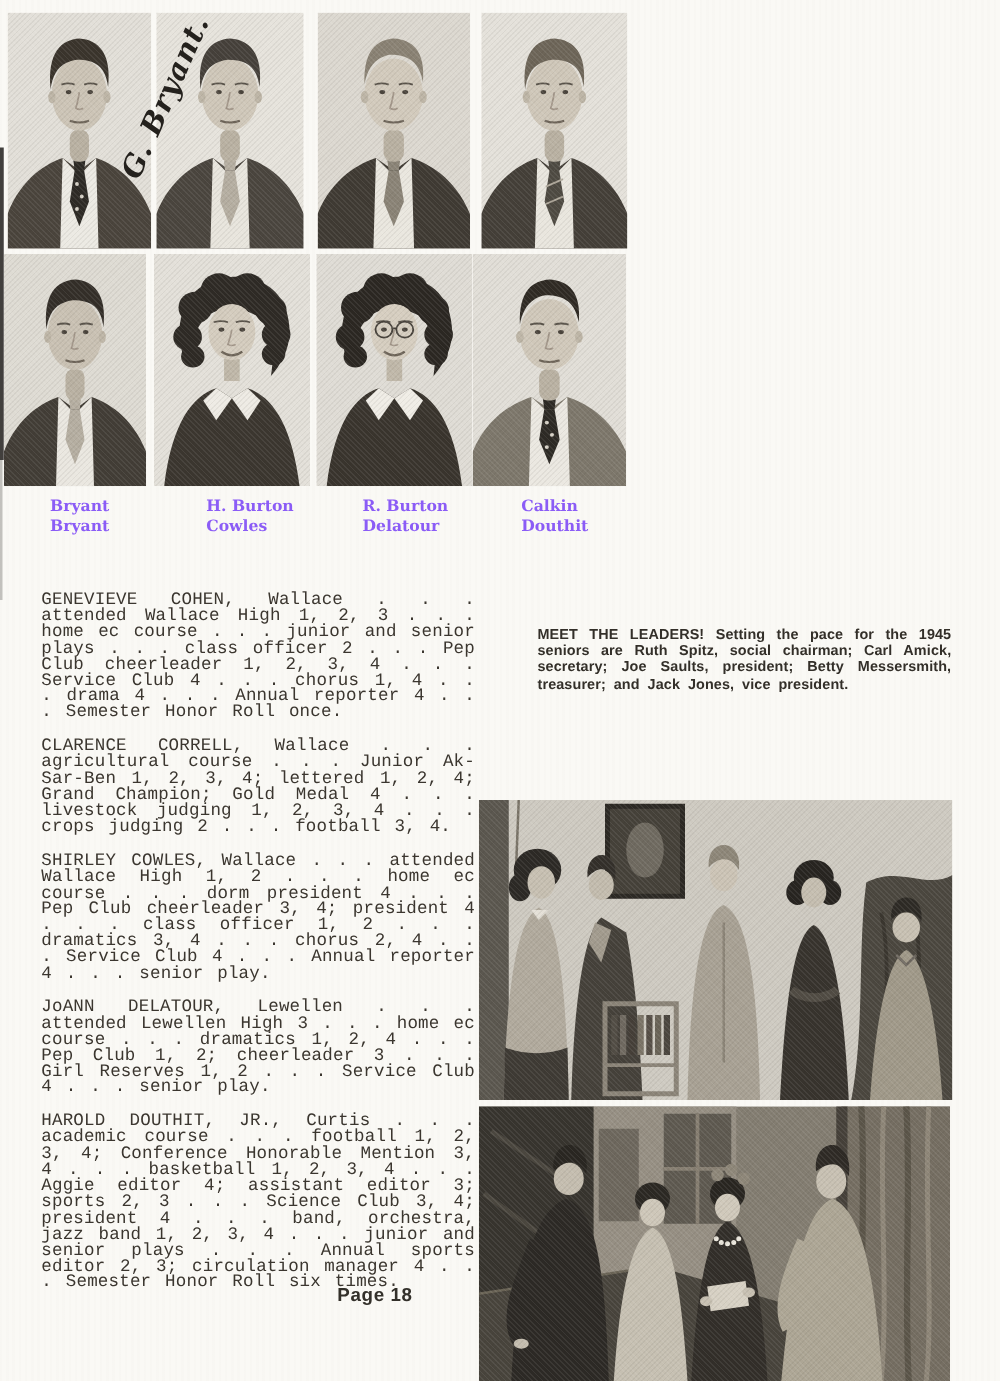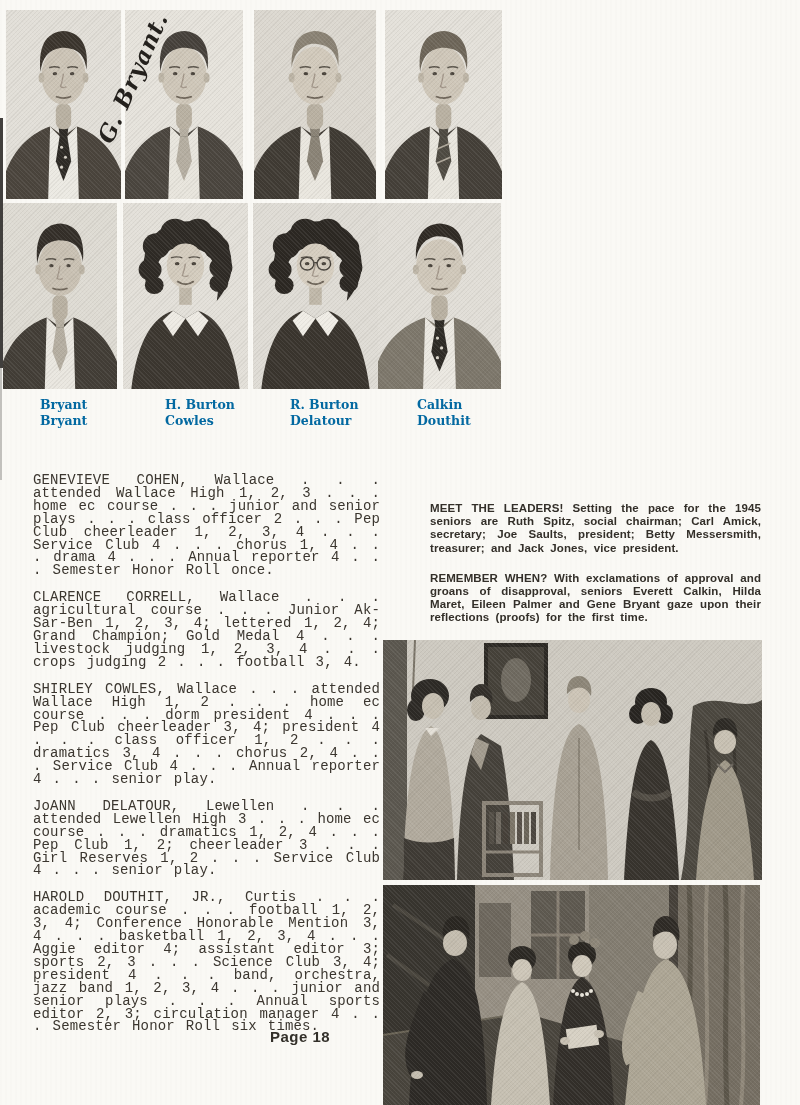--- a/index.html
+++ b/index.html
@@ -41,21 +41,21 @@
   .title{
     position:absolute;left:512px;top:104px;width:276px;
     font-family:"DejaVu Serif",serif;font-weight:bold;
     font-size:35px;line-height:43px;letter-spacing:.5px;
     color:#262320;text-align:center;
   }
 
   .caption{
     position:absolute;top:397px;width:120px;
     font-family:"DejaVu Serif",serif;font-weight:600;
-    font-size:12.5px;line-height:15.5px;color:#0369a1;
+    font-size:12.5px;line-height:15.5px;color:#8b5cf6;
   }
 
   .bios{position:absolute;left:33px;top:474px;width:347px;}
   .bio{
     margin:0 0 14px 0;
     font-size:14px;line-height:12.9px;color:#3b362f;
     text-align:justify;word-spacing:2.5px;letter-spacing:.15px;font-family:Liberation Mono, monospace;
   }
 
   .articles{position:absolute;left:430px;top:502px;width:331px;}
@@ -288,21 +288,20 @@
   <div class="bios">
     <p class="bio">GENEVIEVE COHEN, Wallace . . . attended Wallace High 1, 2, 3 . . . home ec course . . . junior and senior plays . . . class officer 2 . . . Pep Club cheerleader 1, 2, 3, 4 . . . Service Club 4 . . . chorus 1, 4 . . . drama 4 . . . Annual reporter 4 . . . Semester Honor Roll once.</p>
     <p class="bio">CLARENCE CORRELL, Wallace . . . agricultural course . . . Junior Ak-Sar-Ben 1, 2, 3, 4; lettered 1, 2, 4; Grand Champion; Gold Medal 4 . . . livestock judging 1, 2, 3, 4 . . . crops judging 2 . . . football 3, 4.</p>
     <p class="bio">SHIRLEY COWLES, Wallace . . . attended Wallace High 1, 2 . . . home ec course . . . dorm president 4 . . . Pep Club cheerleader 3, 4; president 4 . . . class officer 1, 2 . . . dramatics 3, 4 . . . chorus 2, 4 . . . Service Club 4 . . . Annual reporter 4 . . . senior play.</p>
     <p class="bio">JoANN DELATOUR, Lewellen . . . attended Lewellen High 3 . . . home ec course . . . dramatics 1, 2, 4 . . . Pep Club 1, 2; cheerleader 3 . . . Girl Reserves 1, 2 . . . Service Club 4 . . . senior play.</p>
     <p class="bio">HAROLD DOUTHIT, JR., Curtis . . . academic course . . . football 1, 2, 3, 4; Conference Honorable Mention 3, 4 . . . basketball 1, 2, 3, 4 . . . Aggie editor 4; assistant editor 3; sports 2, 3 . . . Science Club 3, 4; president 4 . . . band, orchestra, jazz band 1, 2, 3, 4 . . . junior and senior plays . . . Annual sports editor 2, 3; circulation manager 4 . . . Semester Honor Roll six times.</p>
   </div>
 
   <div class="articles">
     <p class="article"><span>MEET THE LEADERS!</span> <span>Setting the pace for the 1945 seniors are Ruth Spitz, social chairman; Carl Amick, secretary; Joe Saults, president; Betty Messersmith, treasurer; and Jack Jones, vice president.</span></p>
-    <p class="article"><span>REMEMBER WHEN?</span> <span>With exclamations of approval and groans of disapproval, seniors Everett Calkin, Hilda Maret, Eileen Palmer and Gene Bryant gaze upon their reflections (proofs) for the first time.</span></p>
   </div>
 
   <div class="photo ht" style="left:383px;top:640px;width:379px;height:240px">
     <svg viewBox="0 0 379 240" preserveAspectRatio="none">
       <rect x="0" y="0" width="379" height="240" fill="#cecac1"></rect>
       <rect x="0" y="0" width="24" height="240" fill="#5b574f"></rect>
       <line x1="32" y1="0" x2="29" y2="76" stroke="#7a7468" stroke-width="2"></line>
       <rect x="103" y="5" width="60" height="72" fill="#454139" stroke="#2c2924" stroke-width="4"></rect>
       <ellipse cx="133" cy="40" rx="15" ry="22" fill="#6f6a60"></ellipse>
       <path d="M310,66 C336,52 358,72 379,60 L379,240 L298,240 C309,182 303,118 310,66 Z" fill="#4b473f"></path>

